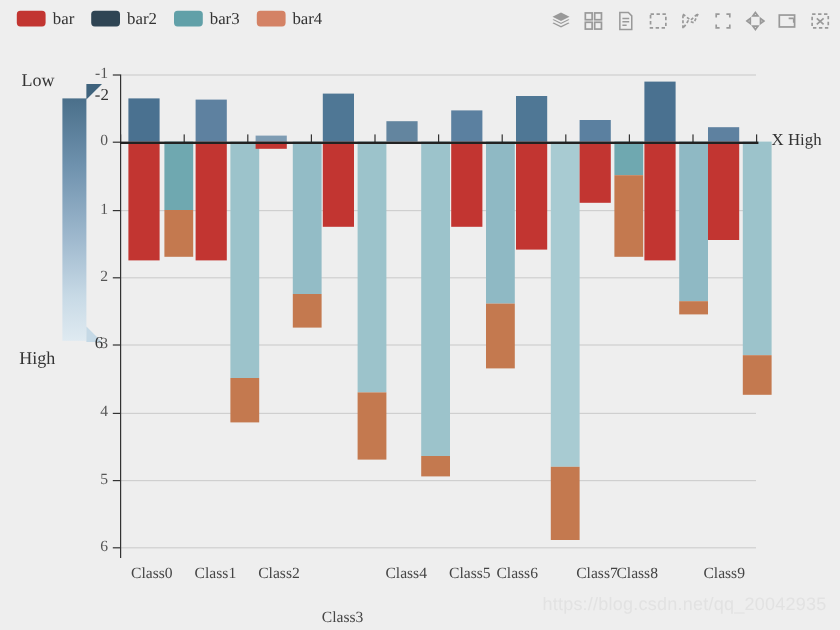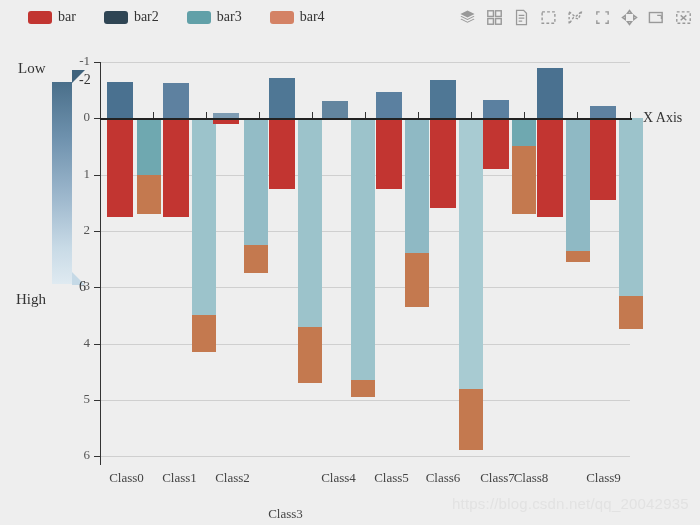--- a/index.html
+++ b/index.html
@@ -8,21 +8,21 @@
     background:#eeeeee;
     font-family:"Liberation Serif", serif;
     color:#333;
     overflow:hidden;
     position:relative;
   }
   .chart-root{position:absolute;left:0;top:0;width:700px;height:525px;}
 
   
   .legend{position:absolute;left:14px;top:6px;display:flex;align-items:center;gap:0px;height:22px;}
-  .legend-item{display:flex;align-items:center;margin-right:14px;cursor:pointer;margin-left:14px;}
+  .legend-item{display:flex;align-items:flex-start;margin-right:14px;cursor:pointer;}
   .legend-swatch{width:24px;height:13px;border-radius:3px;margin-right:6px;}
   .legend-label{font-size:14px;color:#333;font-family:"Liberation Serif", serif;}
 
   
   .toolbox{position:absolute;right:8px;top:6px;display:flex;align-items:center;gap:10px;height:22px;}
   .tool-icon{width:17px;height:17px;opacity:.62;cursor:pointer;display:block;}
 
   
   .visualmap{position:absolute;left:10px;top:60px;width:92px;height:255px;text-align:right;}
   .vm-bar{position:absolute;left:42px;top:22px;width:20px;height:202px;
@@ -194,28 +194,28 @@
       <div class="xtick-label" style="left: 144.5px;">Class1</div>
       <div class="xtick-mark" style="left: 206px;"></div>
       <div class="xtick-label" style="left: 197.5px;">Class2</div>
       <div class="xtick-mark" style="left: 259px;"></div>
       <div class="xtick-label" style="left: 250.5px; margin-top: 36px;">Class3</div>
       <div class="xtick-mark" style="left: 312px;"></div>
       <div class="xtick-label" style="left: 303.5px;">Class4</div>
       <div class="xtick-mark" style="left: 365px;"></div>
       <div class="xtick-label" style="left: 356.5px;">Class5</div>
       <div class="xtick-mark" style="left: 418px;"></div>
-      <div class="xtick-label" style="left: 408px;">Class6</div>
+      <div class="xtick-label" style="left: 396px;">Class6</div>
       <div class="xtick-mark" style="left: 471px;"></div>
       <div class="xtick-label" style="left: 462.5px;">Class7</div>
       <div class="xtick-mark" style="left: 524px;"></div>
       <div class="xtick-label" style="left: 496px;">Class8</div>
       <div class="xtick-mark" style="left: 577px;"></div>
       <div class="xtick-label" style="left: 568.5px;">Class9</div>
       <div class="xtick-mark" style="left: 630px;"></div>
     </div>
 
   <div class="axis-y-line"></div>
   <div class="axis-x-line"></div>
-  <div class="xaxis-name">X Axis</div>
+  <div class="xaxis-name">X High</div>
 
   <div class="watermark">https://blog.csdn.net/qq_20042935</div>
 </div>
 
 </body></html>

